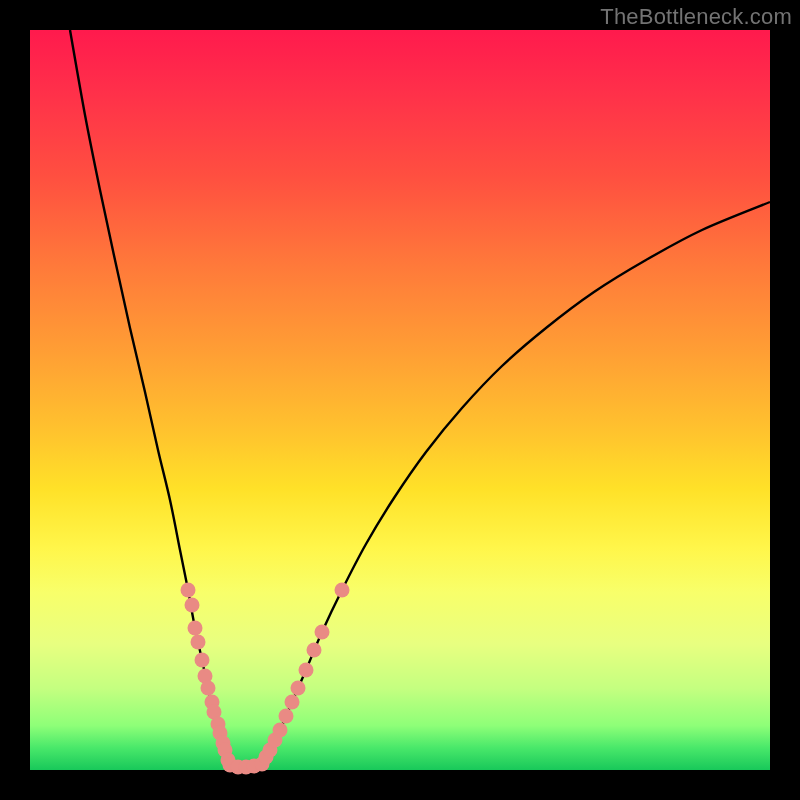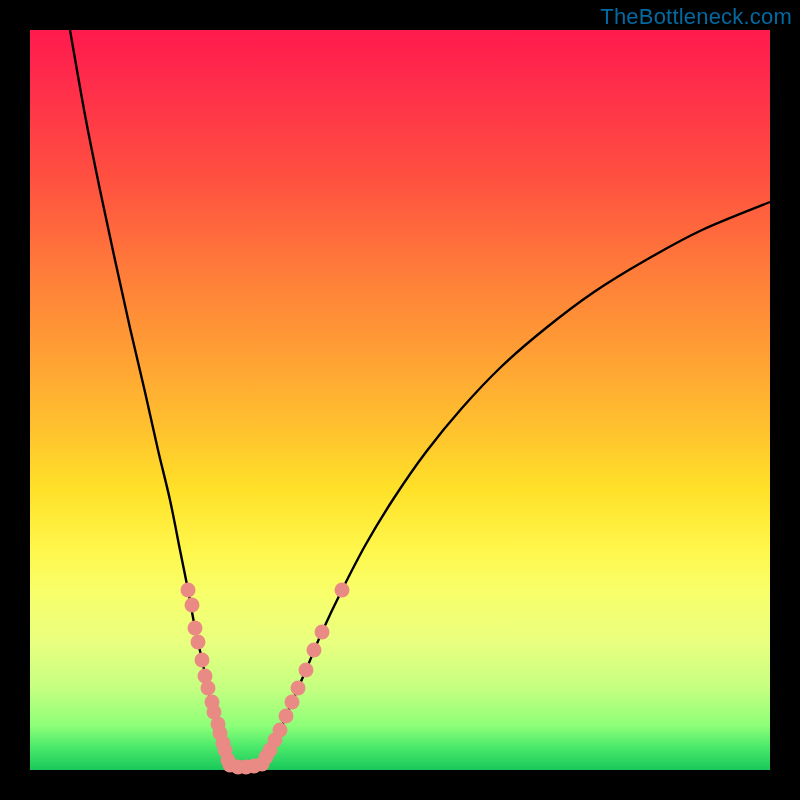--- a/index.html
+++ b/index.html
@@ -38,21 +38,21 @@
       #c4ff80 89%,
       #8eff78 94%,
       #49e86a 97%,
       #18c85a 100%
     );
   }
   .watermark {
     position: absolute;
     top: 4px;
     right: 8px;
-    color: #0369a1;
+    color: #737373;
     font-size: 22px;
     font-weight: 500;
     letter-spacing: 0.2px;
     z-index: 5;
   }
   svg.curves {
     position: absolute;
     left: 0;
     top: 0;
     width: 740px;

